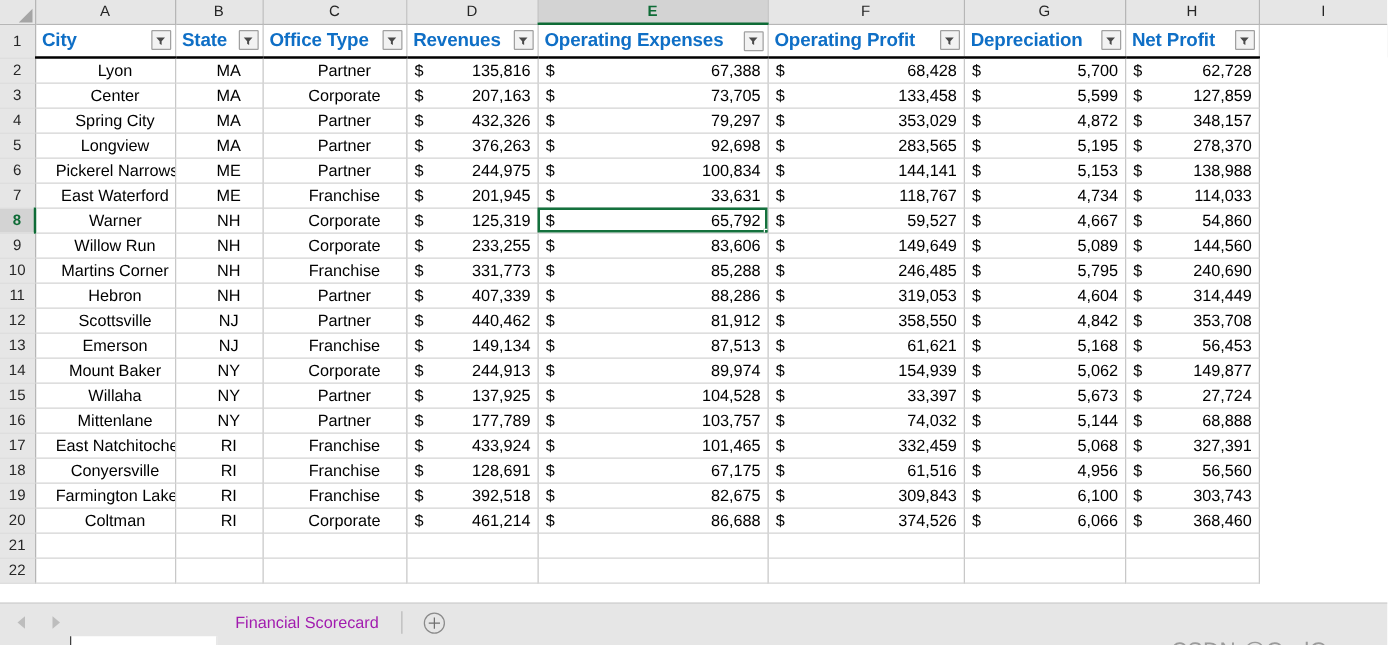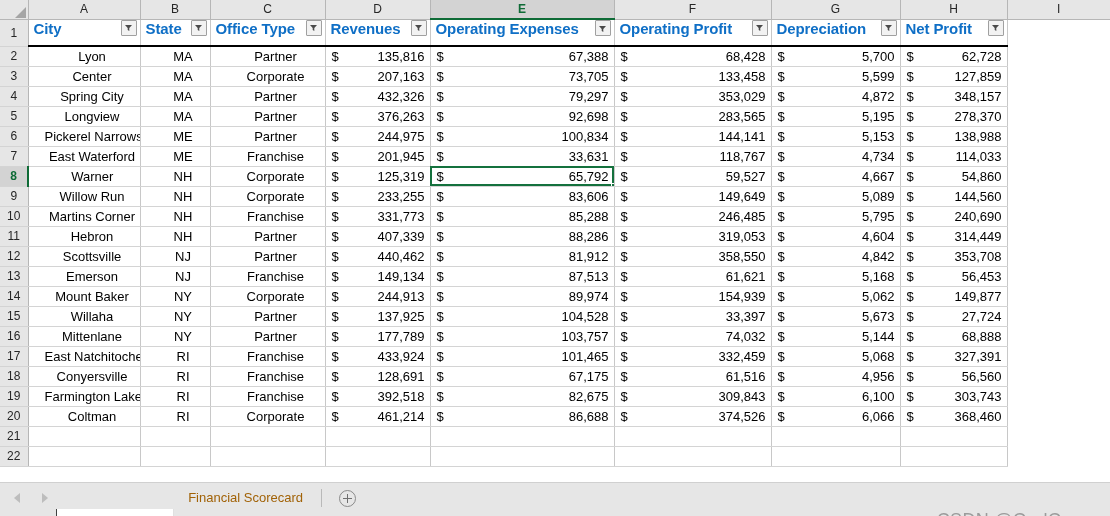--- a/index.html
+++ b/index.html
@@ -94,20 +94,21 @@
   tr.hdrow td.cell {
     height: 27px;
     border-bottom: 2px solid #000000;
     border-right: 1px solid #c8c8c8;
     background: #ffffff;
   }
   tr.hdrow td.rowhdr { height: 27px; }
 
   .hdinner {
     display: flex;
+    align-items: center;
     justify-content: space-between;
     height: 100%;
     padding: 0 3px 0 5px;
   }
   .hdlabel {
     color: #0f6fc6;
     font-size: 15px;
     font-weight: bold;
     letter-spacing: -0.1px;
     white-space: nowrap;
@@ -197,21 +198,21 @@
   .tabs {
     display: flex;
     align-items: flex-start;
     height: 30px;
   }
   .tab {
     height: 30px;
     line-height: 30px;
     padding: 0 14px;
     font-size: 13px;
-    color: #a16207;
+    color: #a21caf;
     white-space: nowrap;
   }
   .tab.active {
     background: #ffffff;
     color: #11633a;
     font-weight: bold;
     border-bottom: 3px solid #11633a;
     border-left: 1px solid #404040;
     border-right: 1px solid #e0e0e0;
     margin-top: 26px;

